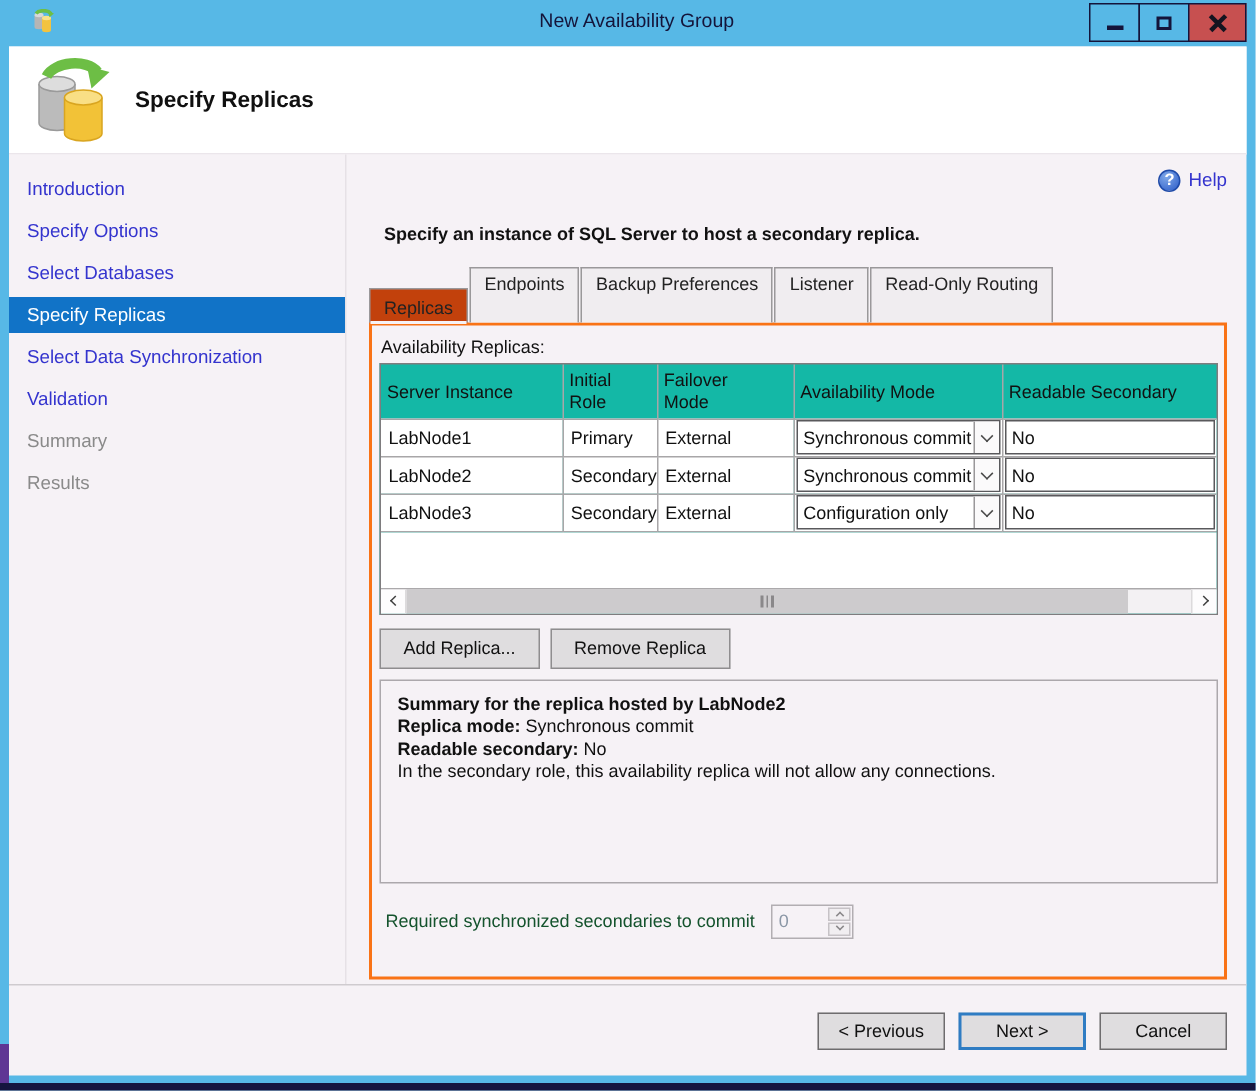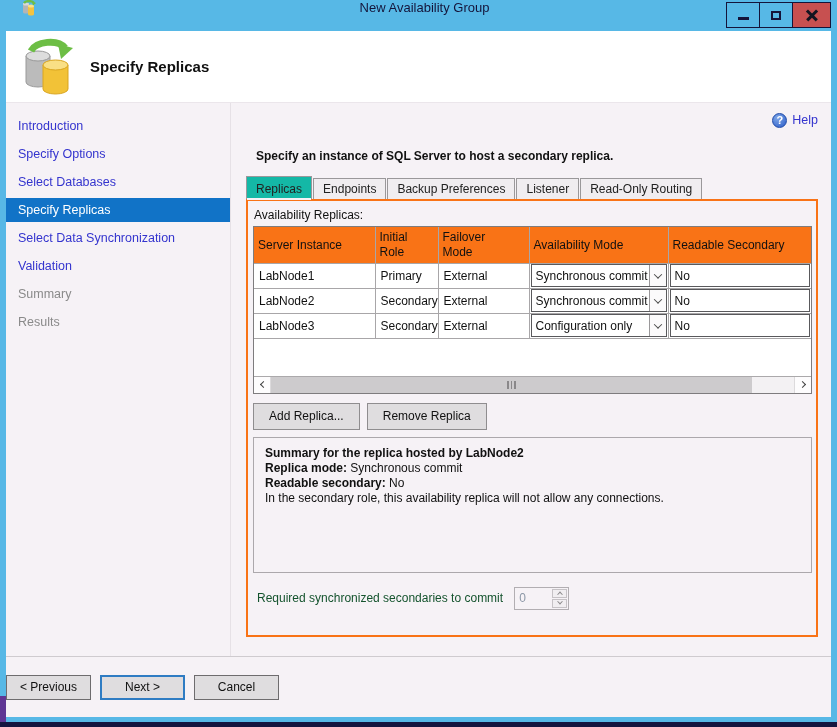--- a/index.html
+++ b/index.html
@@ -1,20 +1,20 @@
 <!DOCTYPE html>
 <html><head>
 <meta charset="utf-8">
 <style>
   * { margin:0; padding:0; box-sizing:border-box; }
   html,body { width:837px; height:727px; }
   body { position:relative; background:#57B8E6; font-family:"Liberation Sans", sans-serif; overflow:hidden; }
 
   
-  .titlebar { position:absolute; top:0; left:0; right:0; height:27px; display:flex; align-items:flex-start;margin-left:12px; }
+  .titlebar { position:absolute; top:0; left:0; right:0; height:27px; display:flex; align-items:center;margin-left:12px; }
   .title-icon { margin-left:9px; width:16px; height:16px; }
   .titlebar-title { position:absolute; left:0; right:0; text-align:center; font-size:13px; color:#14143A; }
   .win-controls { position:absolute; right:6px; top:2px; display:flex; }
   .win-btn { width:34px; height:26px; border:1px solid #14143A; display:flex; align-items:center; justify-content:center; margin-left:-1px; }
   .win-btn.close { width:39px; background:#C75050; }
   .glyph-min { width:11px; height:3px; background:#14143A; margin-top:6px; }
   .glyph-max { width:10px; height:9px; border:2px solid #14143A; background:transparent; }
   .glyph-close { position:relative; width:12px; height:12px; }
   .glyph-close::before,.glyph-close::after { content:""; position:absolute; left:-1px; top:5px; width:14px; height:2.6px; background:#141420; }
   .glyph-close::before { transform:rotate(45deg); }
@@ -38,28 +38,28 @@
 
   .main { flex:1; padding:0 13px 0 15px; position:relative; }
   .help-row { display:flex; justify-content:flex-end; align-items:center; margin-top:9px; height:16px; }
   .help-icon { width:15px; height:15px; border-radius:50%; background:radial-gradient(circle at 35% 30%, #7FA8E8, #2B5BC8); color:#fff; font-size:11px; font-weight:bold; display:flex; align-items:center; justify-content:center; margin-right:5px; border:1px solid #1E4AA8; }
   .help-link { font-size:12.5px; color:#3434CE; text-decoration:none; }
   .instruction { margin-top:21px; font-size:12px; font-weight:bold; color:#111; padding-left:10px; }
 
   
   .tabs { display:flex; margin-top:13px; position:relative; z-index:2; padding-left:0; }
   .tab { font-size:12px; color:#222; background:#F0EDF0; border:1px solid #9A989A; padding:3px 9px 3px 9px; margin-right:1px; margin-top:2px; border-bottom:none; cursor:pointer; }
-  .tab.active { background:#14b8a6; margin-top:0; padding-top:5px; position:relative; }
+  .tab.active { background:#c2410c; margin-top:16px; padding-top:5px; position:relative; }
   .tab.active::after { content:""; position:absolute; left:0; right:0; bottom:-1px; height:2px; background:#F6F2F6; }
 
   .tab-panel { border:2px solid #f97316; background:#F6F2F6; height:438px; padding:5px 4px 0 4px; position:relative; z-index:1; }
   .avr-label { font-size:12px; color:#111; margin:2px 0 4px 2px; }
 
   
-  .grid-wrap { width:559px; border:1px solid #7E7C7E; background:#f97316; margin-left:1px; }
+  .grid-wrap { width:559px; border:1px solid #7E7C7E; background:#14b8a6; margin-left:1px; }
   table.grid { width:100%; border-collapse:collapse; table-layout:fixed; font-size:12px; color:#111; }
   table.grid th, table.grid td { border:1px solid #A8A6A8; font-weight:normal; text-align:left; }
   table.grid th { height:36px; padding:2px 4px; vertical-align:middle; overflow:hidden; white-space:nowrap; }
   table.grid th .wrap { white-space:normal; display:block; max-width:55px; line-height:1.25; }
   table.grid td { height:25px; padding:0 0 0 5px; background:#fff; }
   table.grid tr > *:first-child { border-left:none; }
   table.grid tr > *:last-child { border-right:none; }
   table.grid tr:first-child > * { border-top:none; }
   col.c1{width:121px;} col.c2{width:63px;} col.c3{width:91px;} col.c4{width:139px;}
   td.combo-cell { padding:0 !important; }
@@ -94,21 +94,21 @@
   .required-label { font-size:12px; color:#14532d; }
   .spinner { margin-left:11px; width:55px; height:23px; border:1px solid #B2AEB2; background:#F6F2F6; display:flex; }
   .spinner .val { flex:1; font-size:12px; color:#8B97A6; padding:3px 0 0 4px; }
   .spin-btns { width:17px; display:flex; flex-direction:column; padding:1px; gap:1px; }
   .spin-btn { flex:1; border:1px solid #C6C2C6; background:#F1EEF1; display:flex; align-items:center; justify-content:center; }
   .chev-u-s { width:4px; height:4px; border-left:1.4px solid #8A888A; border-top:1.4px solid #8A888A; transform:rotate(45deg) translate(1px,1px); }
   .chev-d-s { width:4px; height:4px; border-right:1.4px solid #8A888A; border-bottom:1.4px solid #8A888A; transform:rotate(45deg) translate(-1px,-1px); }
 
   
   .footer-sep { border-top:1px solid #CFCBCF; }
-  .footer { height:60px; display:flex; justify-content:flex-start; align-items:center; padding-right:13px; gap:9px; }
+  .footer { height:60px; display:flex; justify-content:flex-end; align-items:center; padding-right:13px; gap:9px; }
   .footer .btn { height:25px; min-width:85px; padding:0 10px; border-color:#6E6C6E; }
   .footer .btn.default { border:2px solid #2F7CC3; }
 
   
   .header-icon svg, .title-icon svg { display:block; width:100%; height:100%; }
 </style>
 </head>
 <body>
 
 <div class="titlebar">

